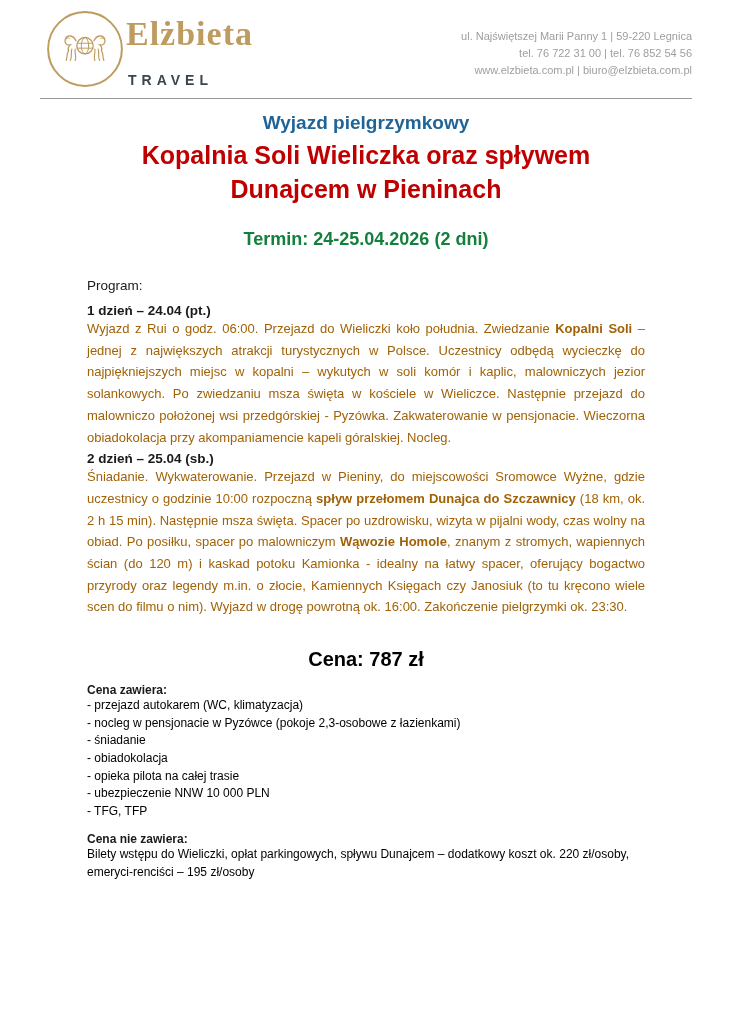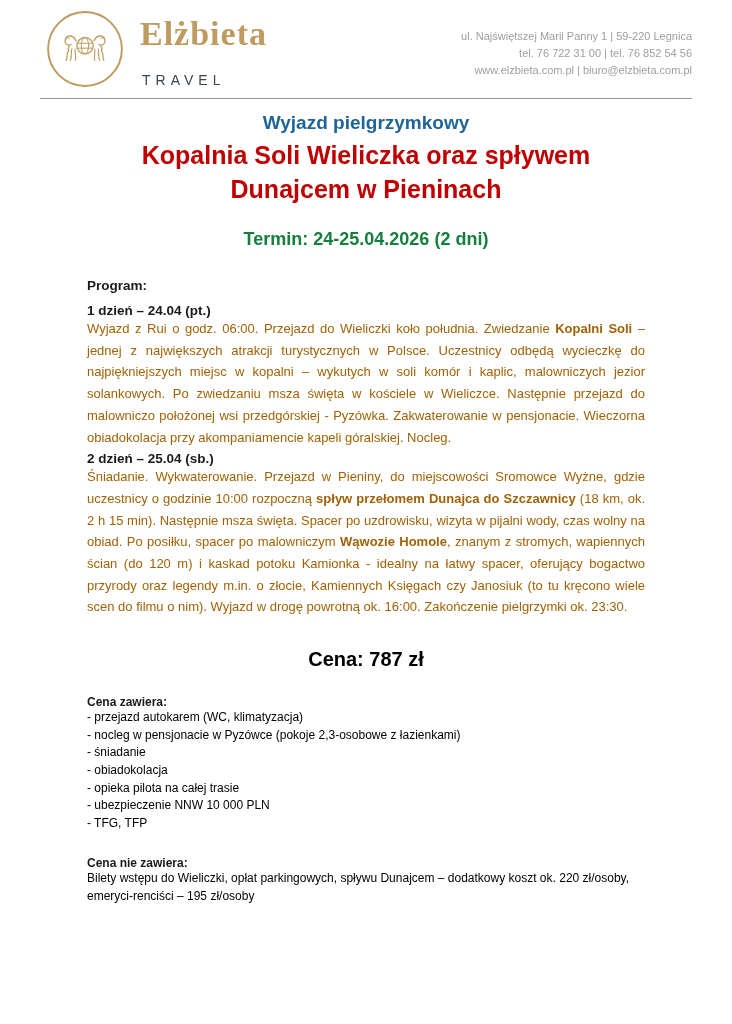--- a/index.html
+++ b/index.html
@@ -12,35 +12,35 @@
     position: relative;
     overflow: hidden;
   }
   
   .header {
     display: flex;
     justify-content: space-between;
     align-items: flex-start;
     padding: 8px 40px 0 44px;
   }
-  .brand { display: flex; align-items: center; gap: 14px; }
+  .brand { display: flex; align-items: center; }
   .logo-wrap { width: 82px; height: 82px; }
   .logo-wrap svg { width: 100%; height: 100%; }
   .brand-text { display: flex; flex-direction: column; padding-top: 6px; }
   .brand-name {
     font-family: "Liberation Serif", serif;
     font-weight: bold;
     font-size: 34px;
     color: #BE9B5F;
     letter-spacing: 1px;
     line-height: 36px;
   }
   .brand-sub {
     font-size: 14px;
-    font-weight: normal;
+    font-weight: bold;
     color: #39454F;
     letter-spacing: 5px;
     margin-top: 20px;
     padding-left: 2px;
   }
   .contact {
     text-align: right;
     font-size: 11px;
     line-height: 17px;
     color: #9E9E9E;
@@ -73,21 +73,21 @@
     font-weight: bold;
     font-size: 18px;
     margin-top: 23px;
     color: #15803d;
   }
   
   .content {
     padding: 0 87px;
   }
   .program-heading {
-    font-weight: bold;
+    font-weight: normal;
     font-size: 13.5px;
     margin-top: 28px;
   }
   .day-heading {
     font-weight: bold;
     font-size: 13.5px;
     margin-top: 3px;
   }
   .day-heading.first { margin-top: 10px; }
   .para {
@@ -100,21 +100,21 @@
   .price-heading {
     text-align: center;
     font-weight: bold;
     font-size: 20px;
     margin-top: 30px;
     color: #000;
   }
   .includes-heading, .excludes-heading {
     font-weight: bold;
     font-size: 12px;
-    margin-top: 24px;
+    margin-top: 12px;
   }
   .includes-list, .excludes-text {
     font-size: 12px;
     line-height: 17.6px;
     color: #000;
   }
   .excludes-text { white-space: pre-line; }
 </style>
 </head>
 <body>

